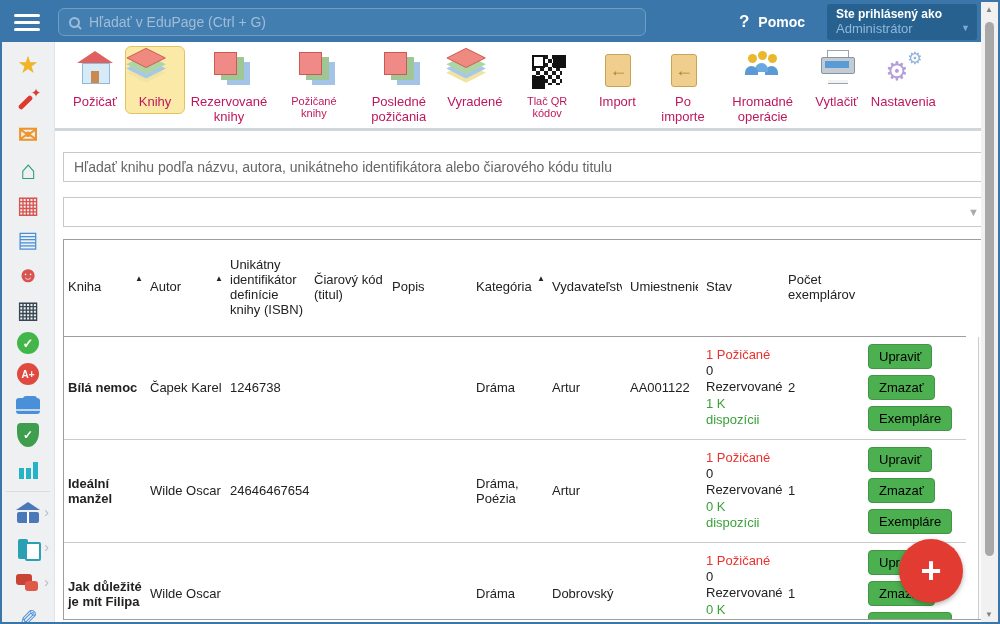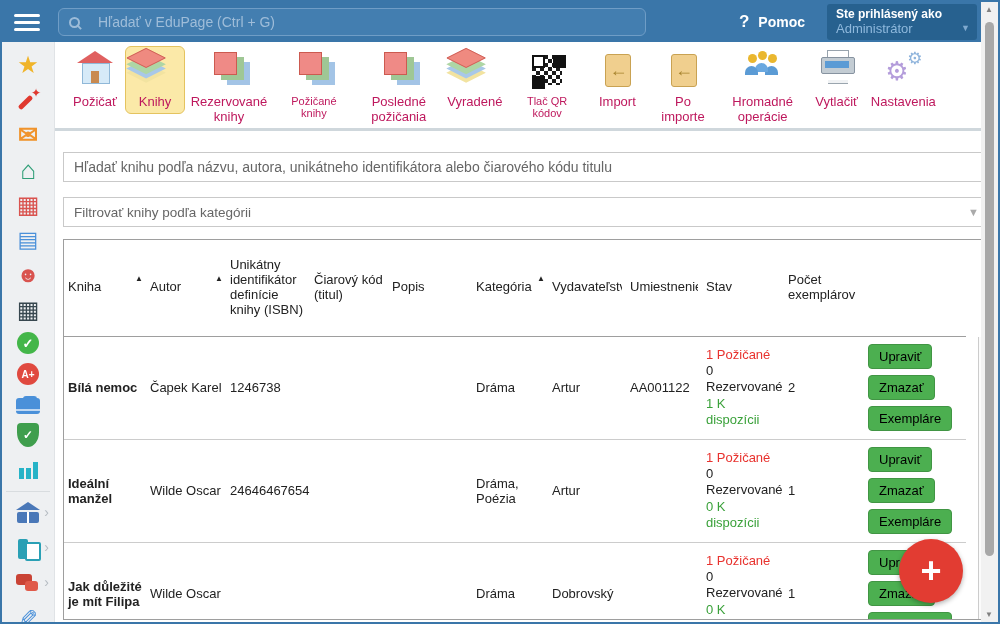--- a/index.html
+++ b/index.html
@@ -11,21 +11,21 @@
   
   .topbar {
     position: absolute; left: 0; top: 0; width: 981px; height: 40px;
     background: #3a76a9; display: flex; align-items: center; padding-left: 12px;
   }
   .hamburger { width: 26px; display: flex; flex-direction: column; gap: 4px; cursor: pointer; }
   .hamburger span { height: 3px; background: #fff; border-radius: 2px; }
   .gsearch {
     margin-left: 18px; width: 588px; height: 28px; background: #437eb0;
     border: 1px solid #6f9dc6; border-radius: 6px;
-    display: flex; align-items: center; padding: 0 10px; gap: 18px;
+    display: flex; align-items: center; padding: 0 10px; gap: 9px;
   }
   .mag { position: relative; width: 11px; height: 11px; border: 2px solid #9db water; }
   .mag { border: 2px solid #9dbcd8; border-radius: 50%; }
   .mag::after { content:""; position:absolute; width:2px; height:6px; background:#9dbcd8;
     right:-2px; bottom:-4px; transform: rotate(-45deg); }
   .gsearch .ph { color: #9fbdd9; font-size: 14px; }
   .top-right { margin-left: auto; display: flex; align-items: center; }
   .help { display: flex; align-items: center; gap: 9px; color:#fff; font-weight: bold; cursor: pointer; }
   .help .qmark { font-size: 17px; }
   .help .hlabel { font-size: 14px; }
@@ -324,21 +324,20 @@
 
         <div class="tool-item push-right">
           <div class="ti ti-gears"></div>
           <div class="tlabel">Nastavenia</div>
         </div>
       </div>
 
       <div class="content">
         <input class="book-search" placeholder="Hľadať knihu podľa názvu, autora, unikátneho identifikátora alebo čiarového kódu titulu" style="">
         <div class="cat-filter">
-          <span>Filtrovať knihy podľa kategórii</span>
           <span class="fcaret">▼</span>
         </div>
 
         <div class="table-wrap">
           <table class="books">
             <colgroup>
               <col style="width:82px">
                 <col style="width:80px">
                 <col style="width:84px">
                 <col style="width:78px">

